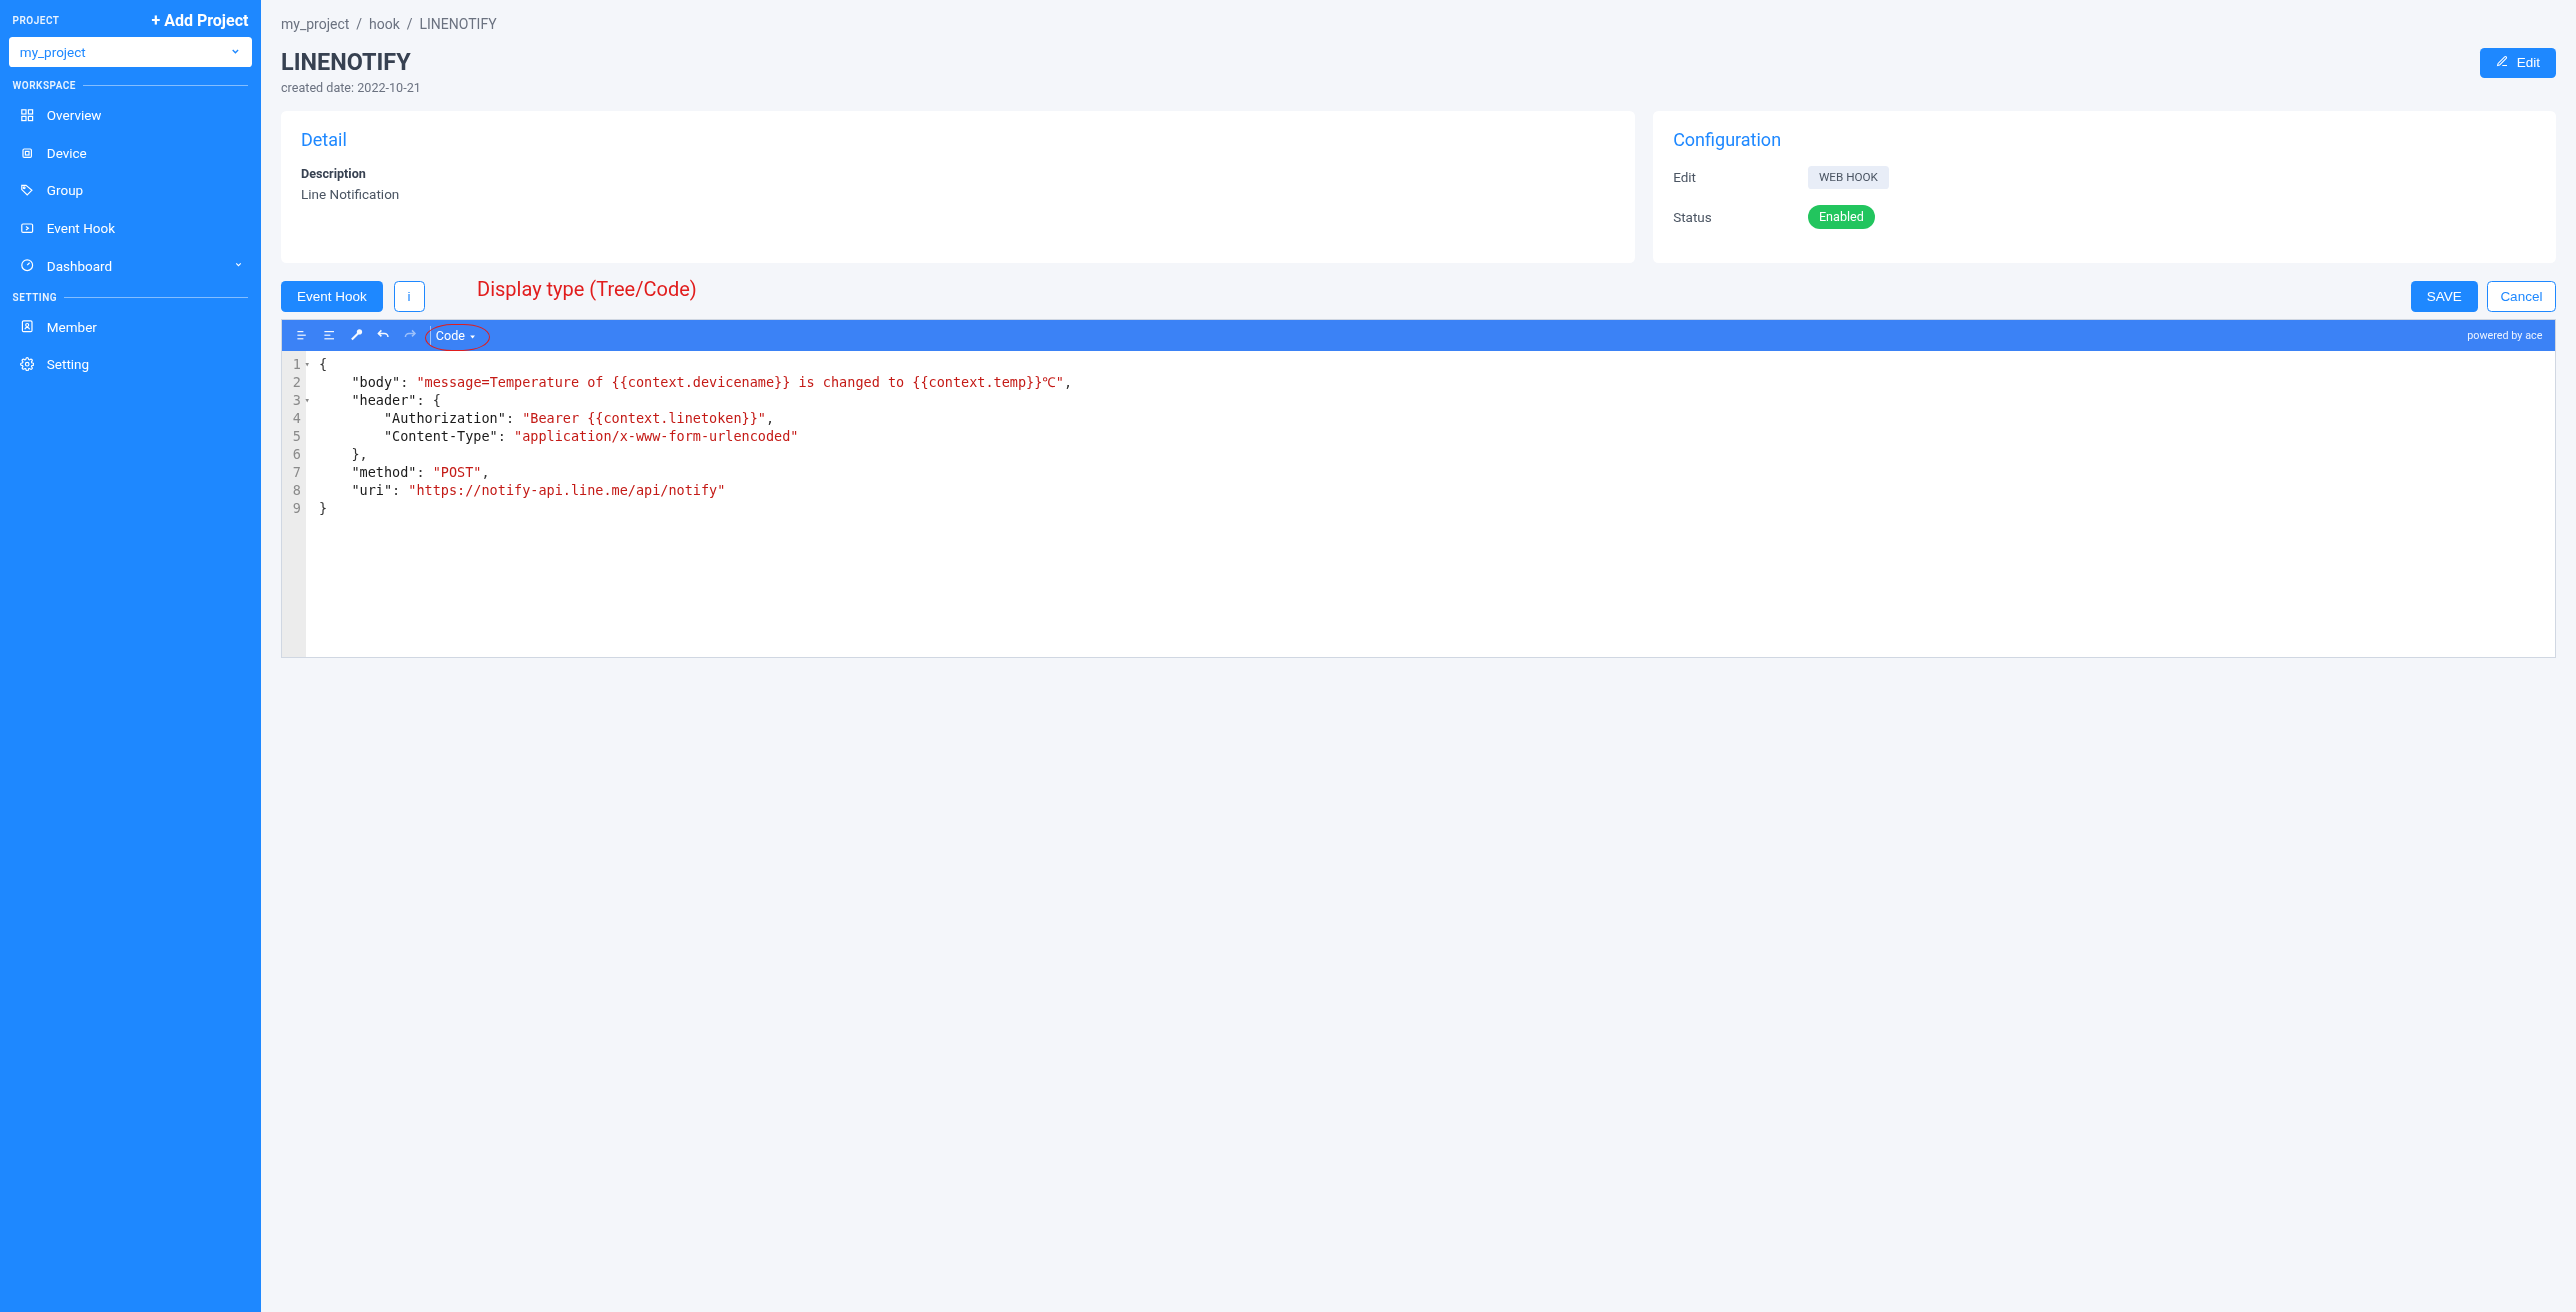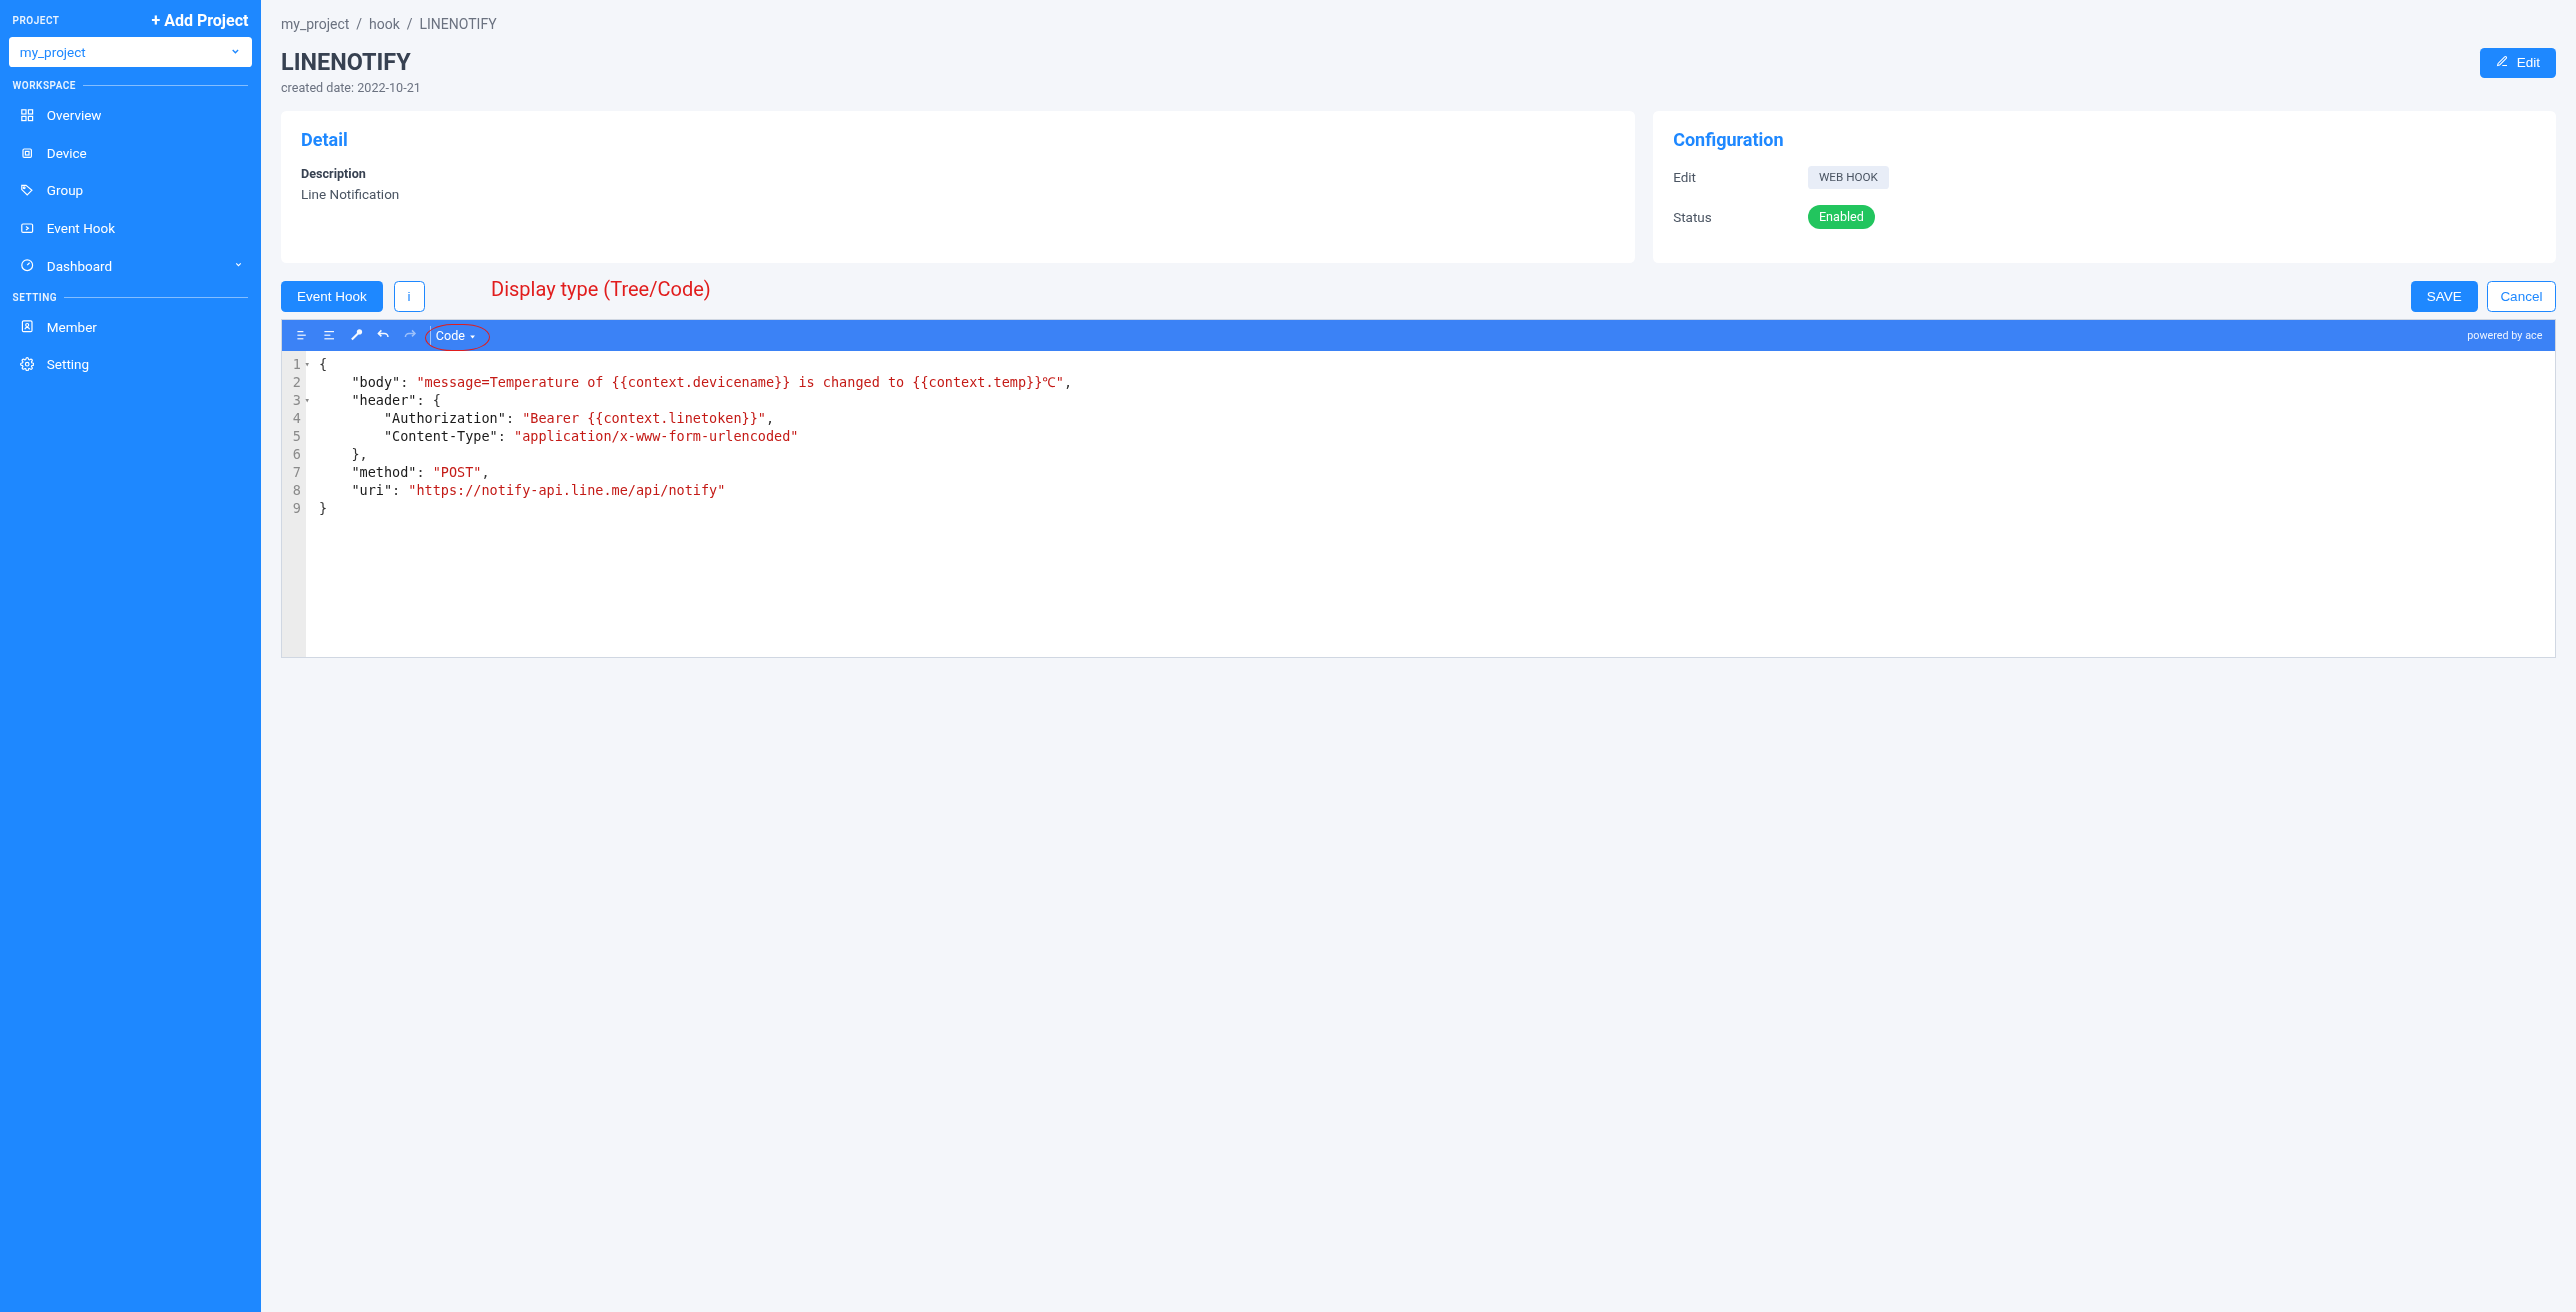--- a/index.html
+++ b/index.html
@@ -24,36 +24,36 @@
   .breadcrumb span { }
   .header-row { display: flex; justify-content: space-between; align-items: flex-start; margin-bottom: 16px; }
   .page-title { font-size: 23.4px; font-weight: 700; color: #374151; margin-bottom: 3.6px; }
   .page-sub { font-size: 12.6px; color: #6b7280; }
   .edit-btn { background: #1e88ff; color: #fff; border: none; border-radius: 4.5px; padding: 7.2px 16px; font-size: 13.5px; display: flex; align-items: center; gap: 8px; cursor: pointer; }
 
   .cards-row { display: flex; gap: 18px; margin-bottom: 18px; }
   .card { background: #fff; border-radius: 5.4px; padding: 18px 20px; }
   .card-detail { flex: 1 1 60%; }
   .card-config { flex: 1 1 40%; }
-  .card-title { font-size: 18px; font-weight: 700; color: #1e88ff; margin-bottom: 16px; }
+  .card-title { font-size: 18px; font-weight: 400; color: #1e88ff; margin-bottom: 16px; }
   .desc-label { font-size: 12.6px; font-weight: 700; color: #374151; margin-bottom: 5.4px; }
   .desc-text { font-size: 13.5px; color: #4b5563; margin-bottom: 36px; }
   .config-row { display: flex; align-items: center; margin-bottom: 16px; font-size: 13.5px; }
   .config-row .k { width: 135px; color: #4b5563; }
   .type-pill { background: #e8edf7; color: #4b5563; padding: 4.5px 10.8px; border-radius: 3.6px; font-size: 11.7px; }
   .status-pill { background: #22c55e; color: #fff; padding: 4.5px 10.8px; border-radius: 900px; font-size: 12.6px; }
 
   .action-row { display: flex; align-items: center; margin-bottom: 7.2px; position: relative; }
   .btn-primary { background: #1e88ff; color: #fff; border: none; border-radius: 4.5px; padding: 8px 16px; font-size: 13.5px; cursor: pointer; }
   .btn-outline { background: #fff; color: #1e88ff; border: 0.9px solid #1e88ff; border-radius: 4.5px; padding: 7.2px 12.6px; font-size: 13.5px; cursor: pointer; }
   .info-btn { margin-left: 10.8px; width: 31px; text-align:center; }
   .cancel-btn { margin-left: 9px; }
   .spacer { flex: 1; }
 
-  .annotation { position: absolute; left: 210px; top: -3.6px; color: #e11d1d; font-size: 20px; pointer-events: none; }
+  .annotation { position: absolute; left: 196px; top: -3.6px; color: #e11d1d; font-size: 20px; pointer-events: none; }
   .annotation-ring { position: absolute; border: 1.8px solid #e11d1d; border-radius: 50%/60%; width: 65px; height: 27px; pointer-events: none; transform: rotate(-1deg); }
 
   
   .editor-wrap { border: 0.9px solid #d0d7e2; border-radius: 0; }
   .editor-toolbar { background: #3b82f6; color: #fff; display: flex; align-items: center; padding: 5.4px 12.6px; font-size: 12.6px; position: relative; }
   .tb-item { margin-right: 12.6px; cursor: pointer; opacity: 0.95; display:inline-flex; align-items:center;}
   .tb-sep { width: 0.9px; height: 20px; background: rgba(255,255,255,0.5); margin: 0 5.4px 0 0; }
   .mode-select { display: flex; align-items: center; gap: 3.6px; cursor: pointer; }
   .editor-toolbar .right { margin-left: auto; font-size: 10.8px; opacity: 0.9; }
 

